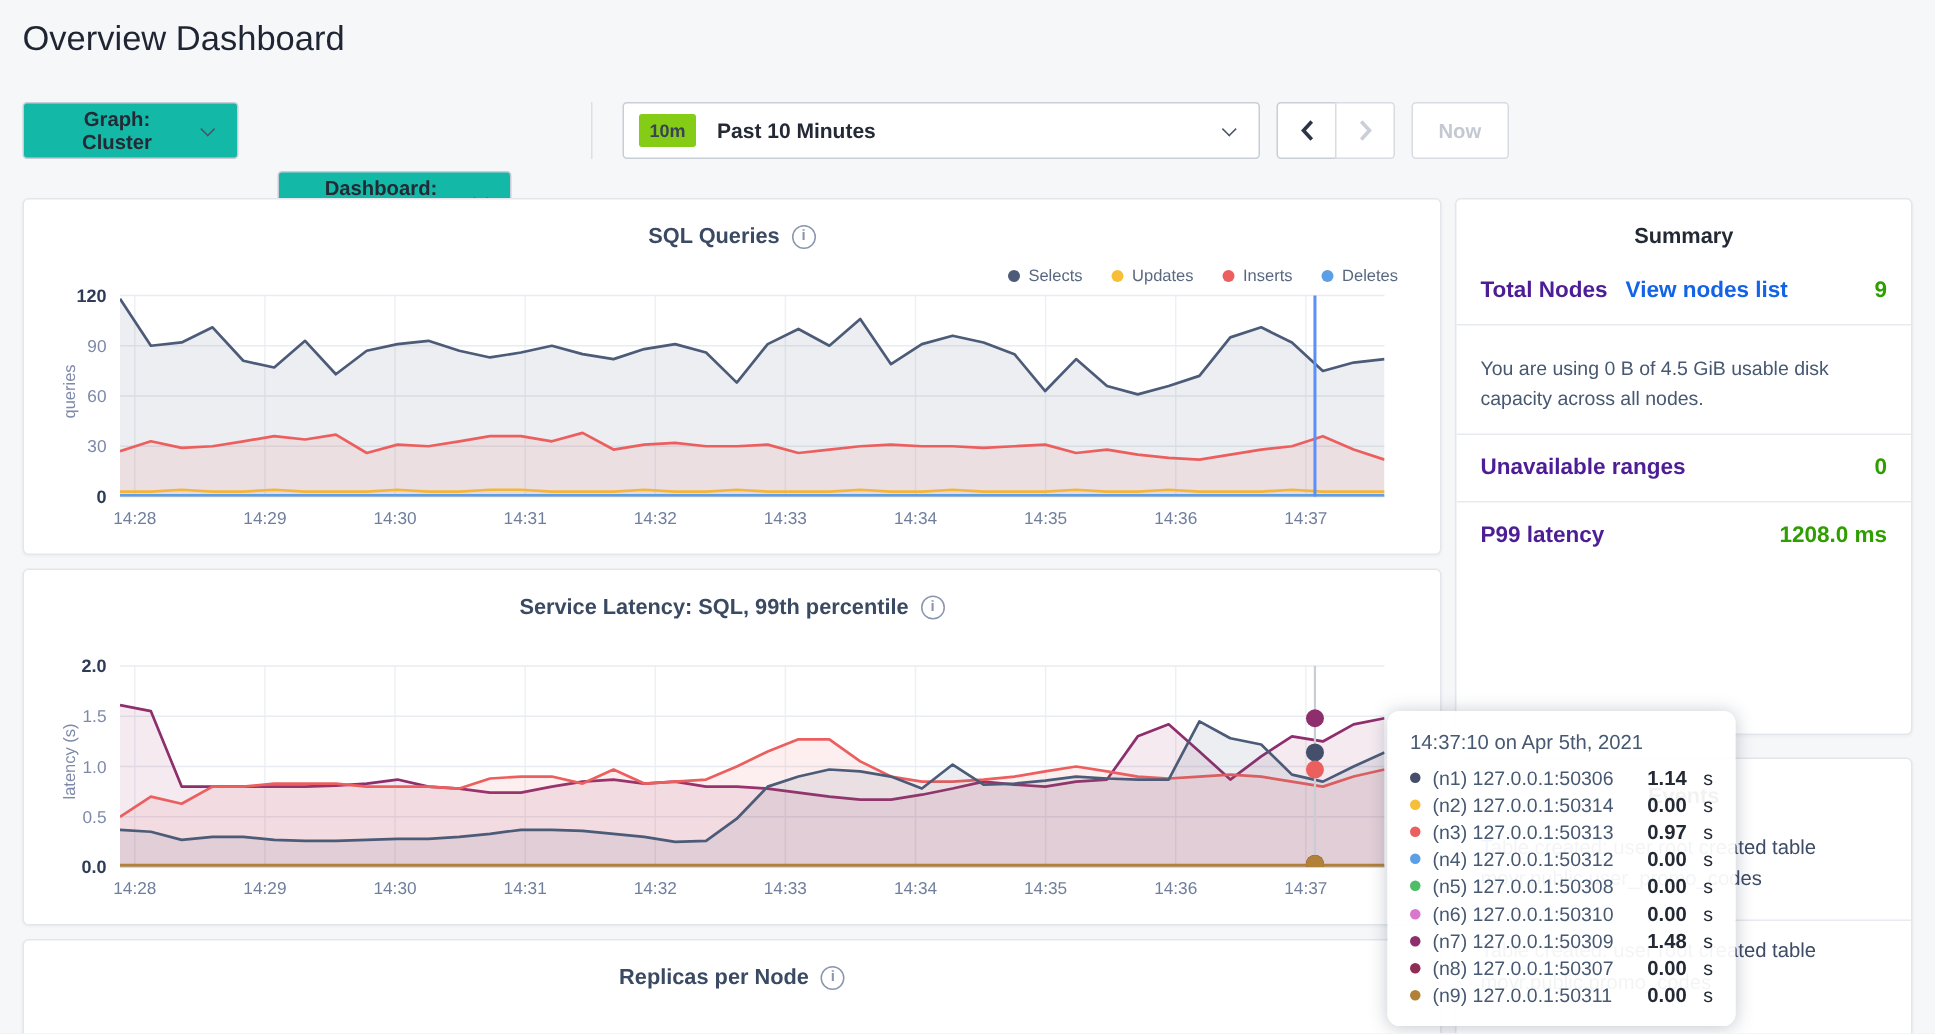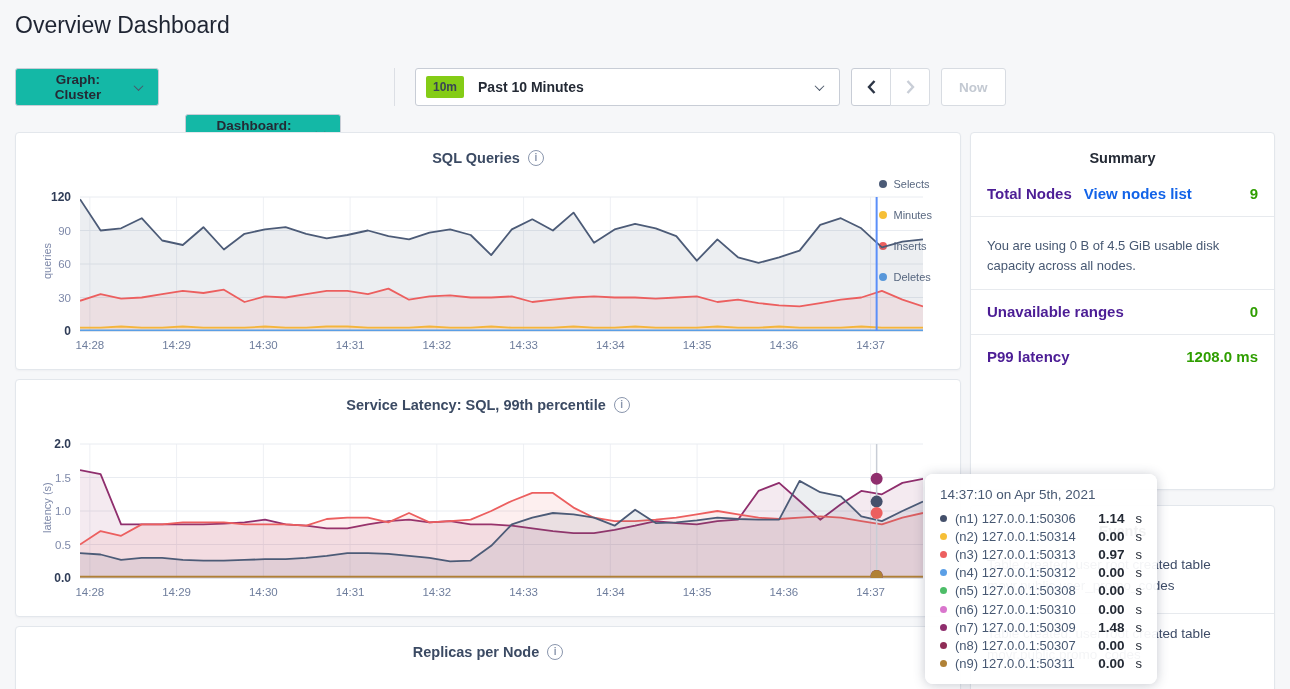--- a/index.html
+++ b/index.html
@@ -55,21 +55,21 @@
   }
   .chart-title {
     display:flex; align-items:center; justify-content:center; gap:8px; padding-top:17px;
     font-size:14.5px; font-weight:bold; color:#3b4a63;
   }
   .info-icon {
     width:16px; height:16px; border:1.3px solid #8a96ad; border-radius:50%;
     color:#8a96ad; font-size:10px; line-height:13px; text-align:center; font-weight:bold;
     display:inline-block; cursor:pointer;
   }
-  .legend { position:absolute; right:28px; top:45px; display:flex; gap:19px;flex-direction:column; }
+  .legend { position:absolute; right:28px; top:45px; display:flex; gap:19px; }
   .leg-item { display:flex; align-items:center; gap:6px; font-size:11px; color:#596880; cursor:pointer; }
   .leg-dot { width:8px; height:8px; border-radius:50%; }
   .ylab {
     position:absolute; left:24px; top:58px; height:140px; width:14px;
     writing-mode:vertical-rl; transform:rotate(180deg);
     display:flex; align-items:center; justify-content:center;
     font-size:11px; color:#7e89a9;
   }
   .chart-svg { position:absolute; left:4px; top:58px; }
   
@@ -137,21 +137,21 @@
       <span>SQL Queries</span>
       <span class="info-icon">i</span>
     </div>
     <div class="legend">
         <span class="leg-item">
           <span class="leg-dot" style="background: rgb(76, 91, 119);"></span>
           <span>Selects</span>
         </span>
         <span class="leg-item">
           <span class="leg-dot" style="background: rgb(246, 191, 55);"></span>
-          <span>Minutes</span>
+          <span>Updates</span>
         </span>
         <span class="leg-item">
           <span class="leg-dot" style="background: rgb(236, 95, 95);"></span>
           <span>Inserts</span>
         </span>
         <span class="leg-item">
           <span class="leg-dot" style="background: rgb(91, 159, 230);"></span>
           <span>Deletes</span>
         </span>
       </div>

